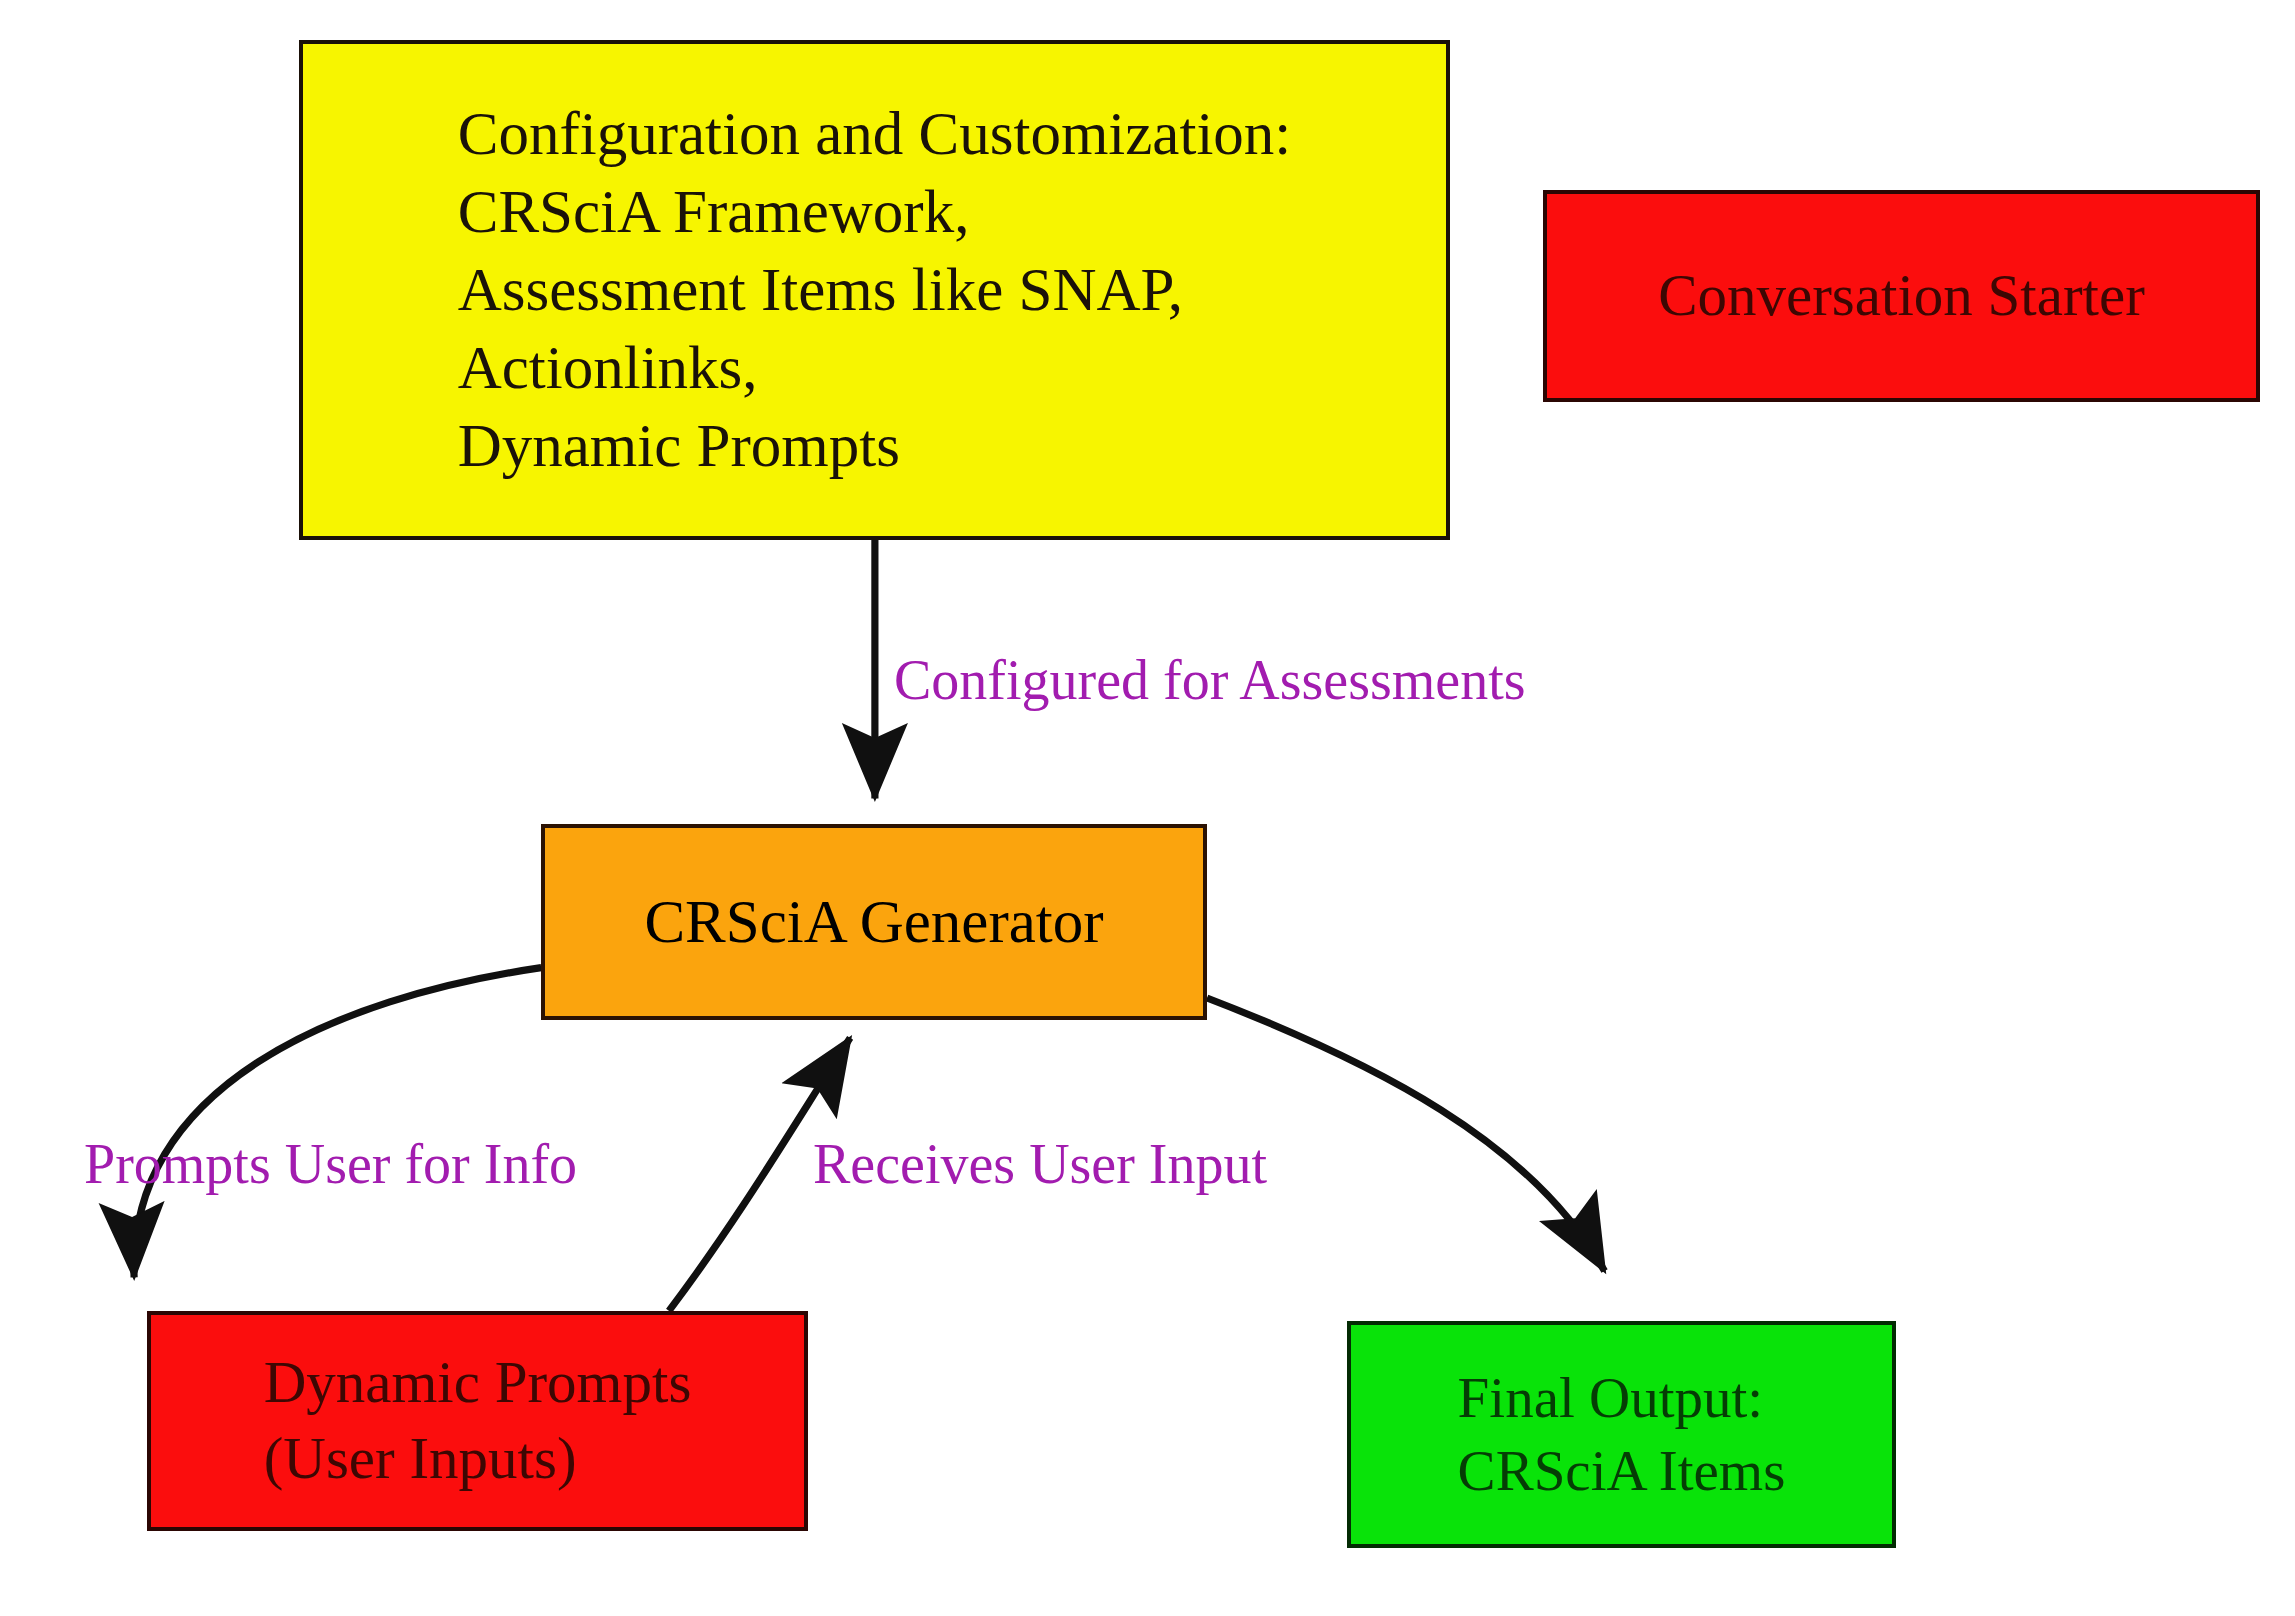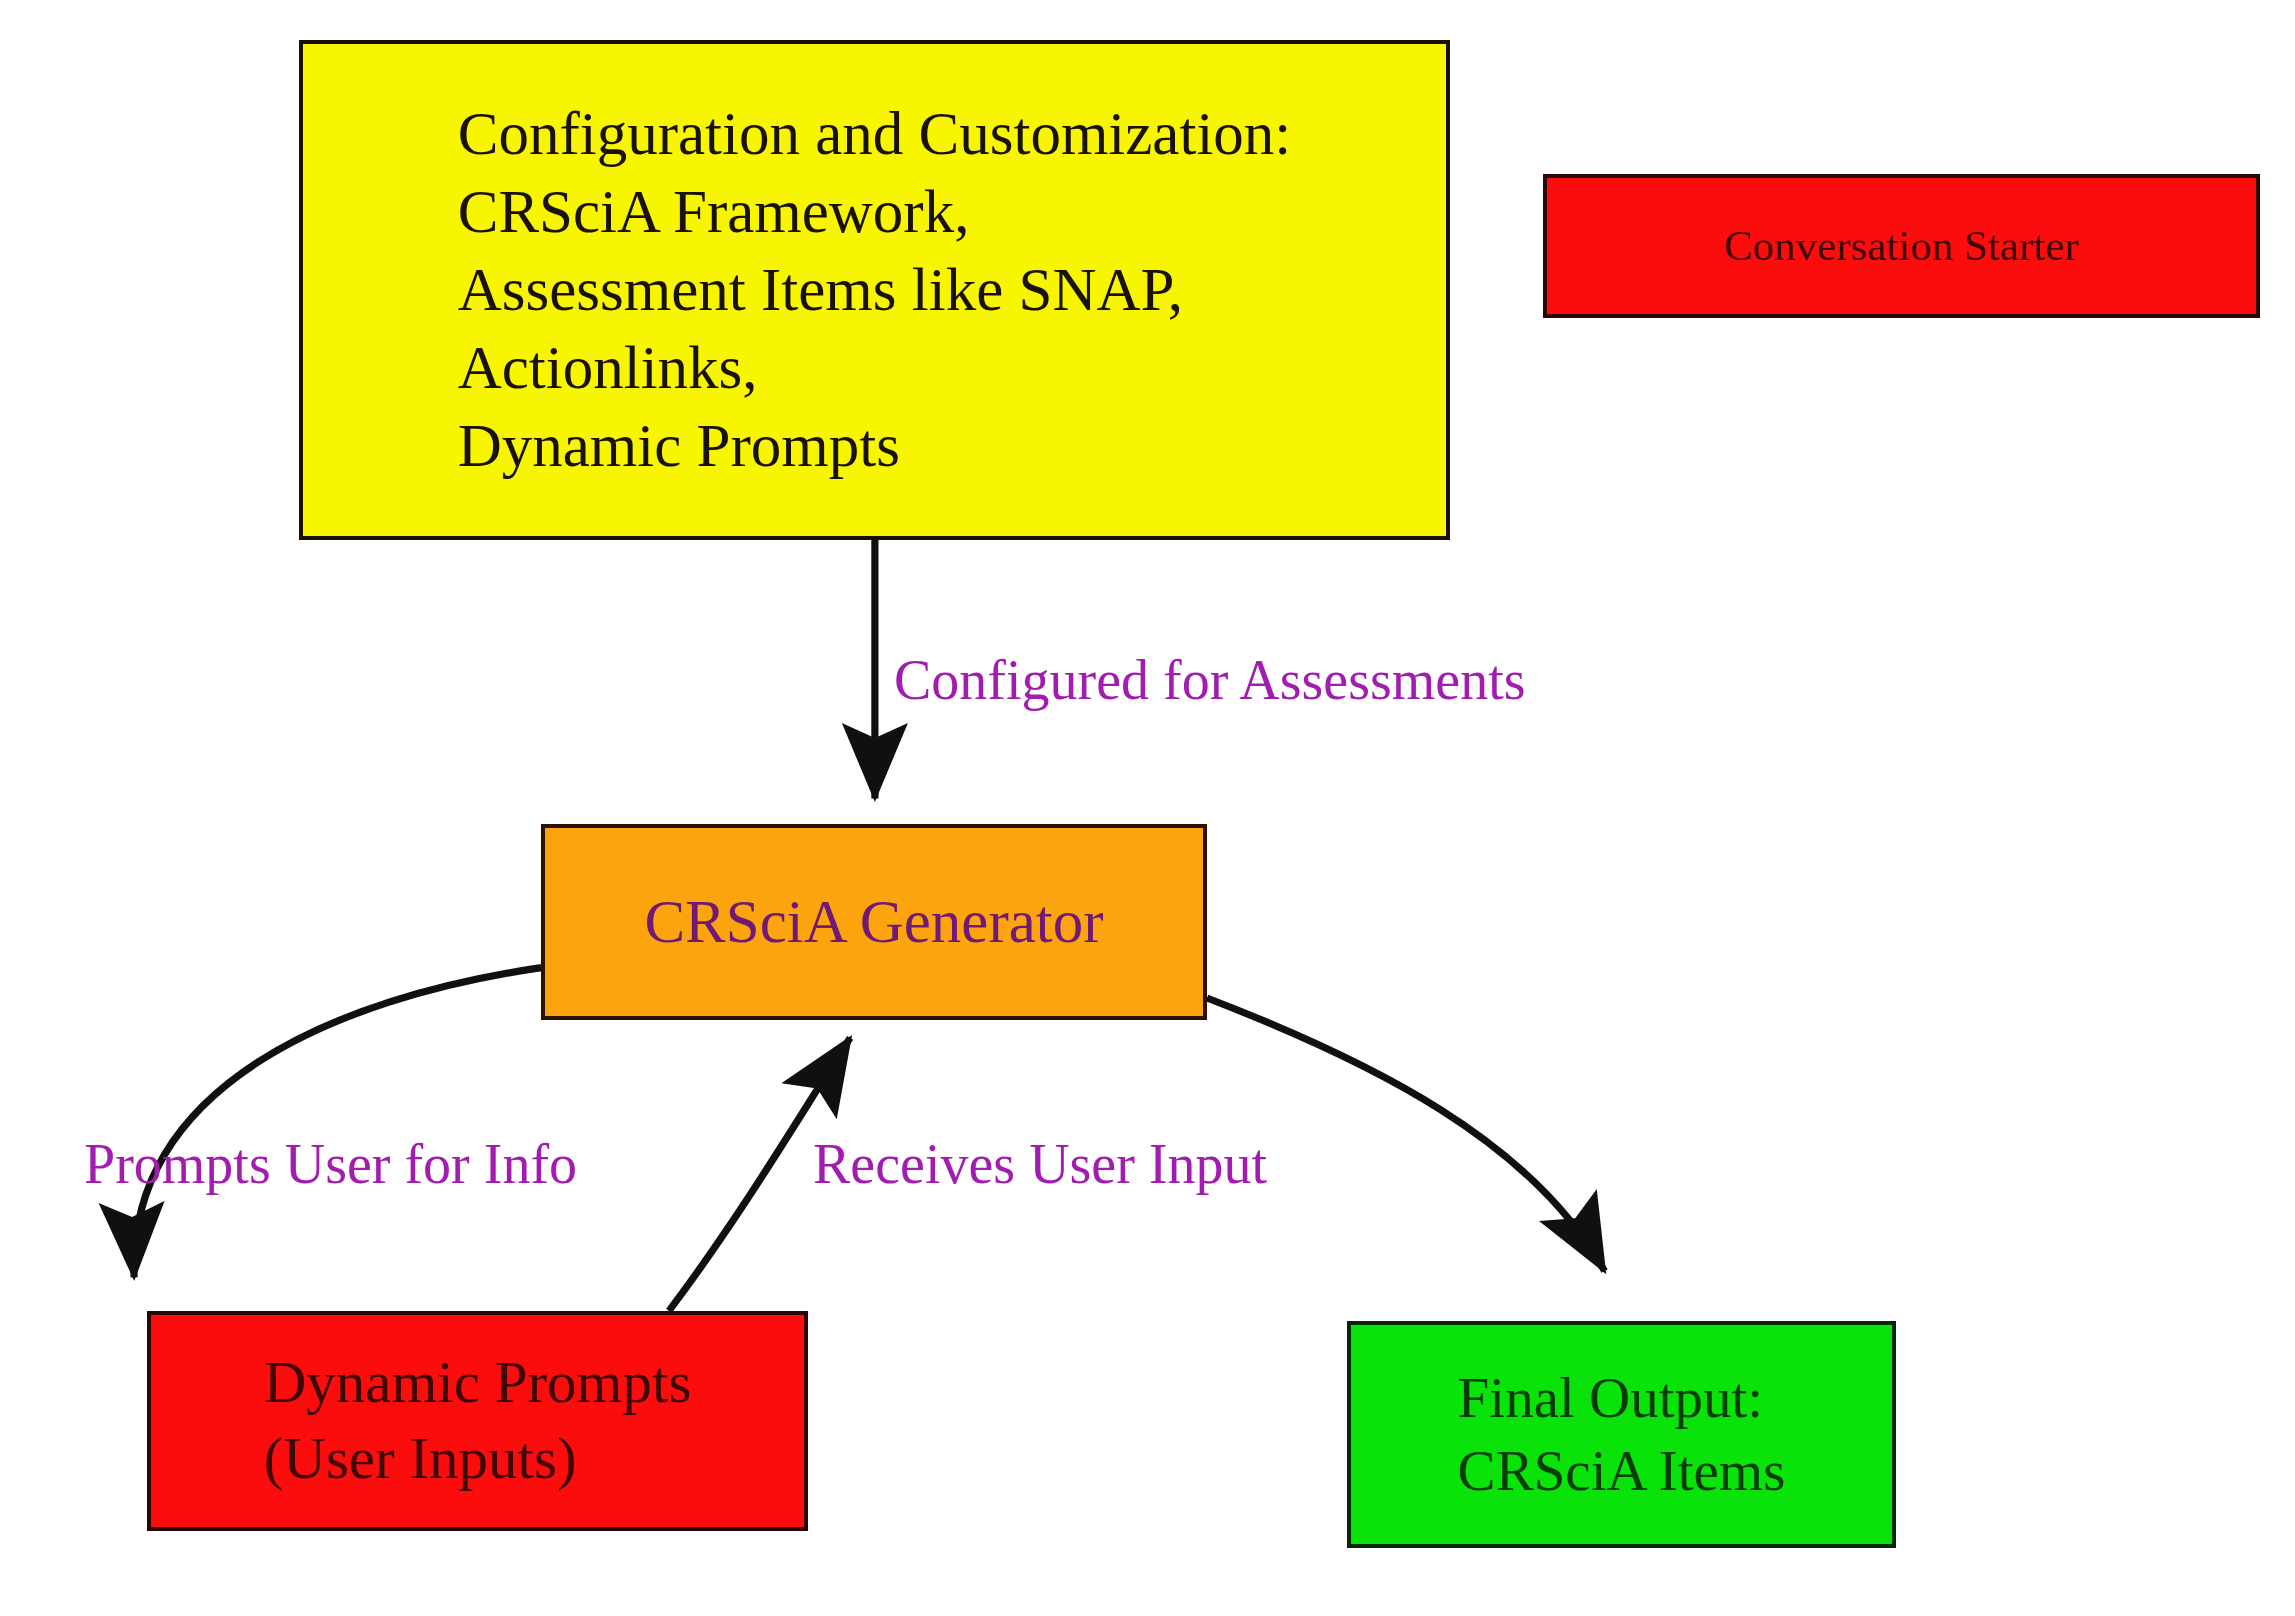--- a/index.html
+++ b/index.html
@@ -40,40 +40,40 @@
     background: #f7f500;
     color: #1a1208;
   }
   .node-red {
     background: #fb0d0d;
     color: #3d0703;
     border-color: #2b0603;
   }
   .node-orange {
     background: #fba40d;
-    color: #701a75;
+    color: #000000;
     border-color: #2b1203;
   }
   .node-green {
     background: #09e309;
     color: #053d05;
     border-color: #032b03;
     margin-top: 16px;
   }
   .edge-label {
     position: absolute;
     color: #a21caf;
     white-space: nowrap;
     z-index: 6;
     font-size: 56px;
   }
 
   
   #node-config   { left: 299px;  top: 40px;   width: 1151px; height: 500px; font-size: 61px; }
-  #node-starter  { left: 1543px; top: 174px;  width: 717px;  height: 144px; font-size: 43px; }
+  #node-starter  { left: 1543px; top: 190px;  width: 717px;  height: 212px; font-size: 59px; }
   #node-gen      { left: 541px;  top: 824px; width: 666px;  height: 196px; font-size: 61px; }
   #node-prompts  { left: 147px;  top: 1311px; width: 661px;  height: 220px; font-size: 59px; }
   #node-final    { left: 1347px; top: 1305px; width: 549px;  height: 227px; font-size: 57px; }
 
   #label-configured { left: 894px; top: 648px;  }
   #label-prompts    { left: 84px;  top: 1132px; }
   #label-receives   { left: 813px; top: 1132px; }
   #label-generates  { left: 1545px; top: 1132px; }
 </style>
 </head>

